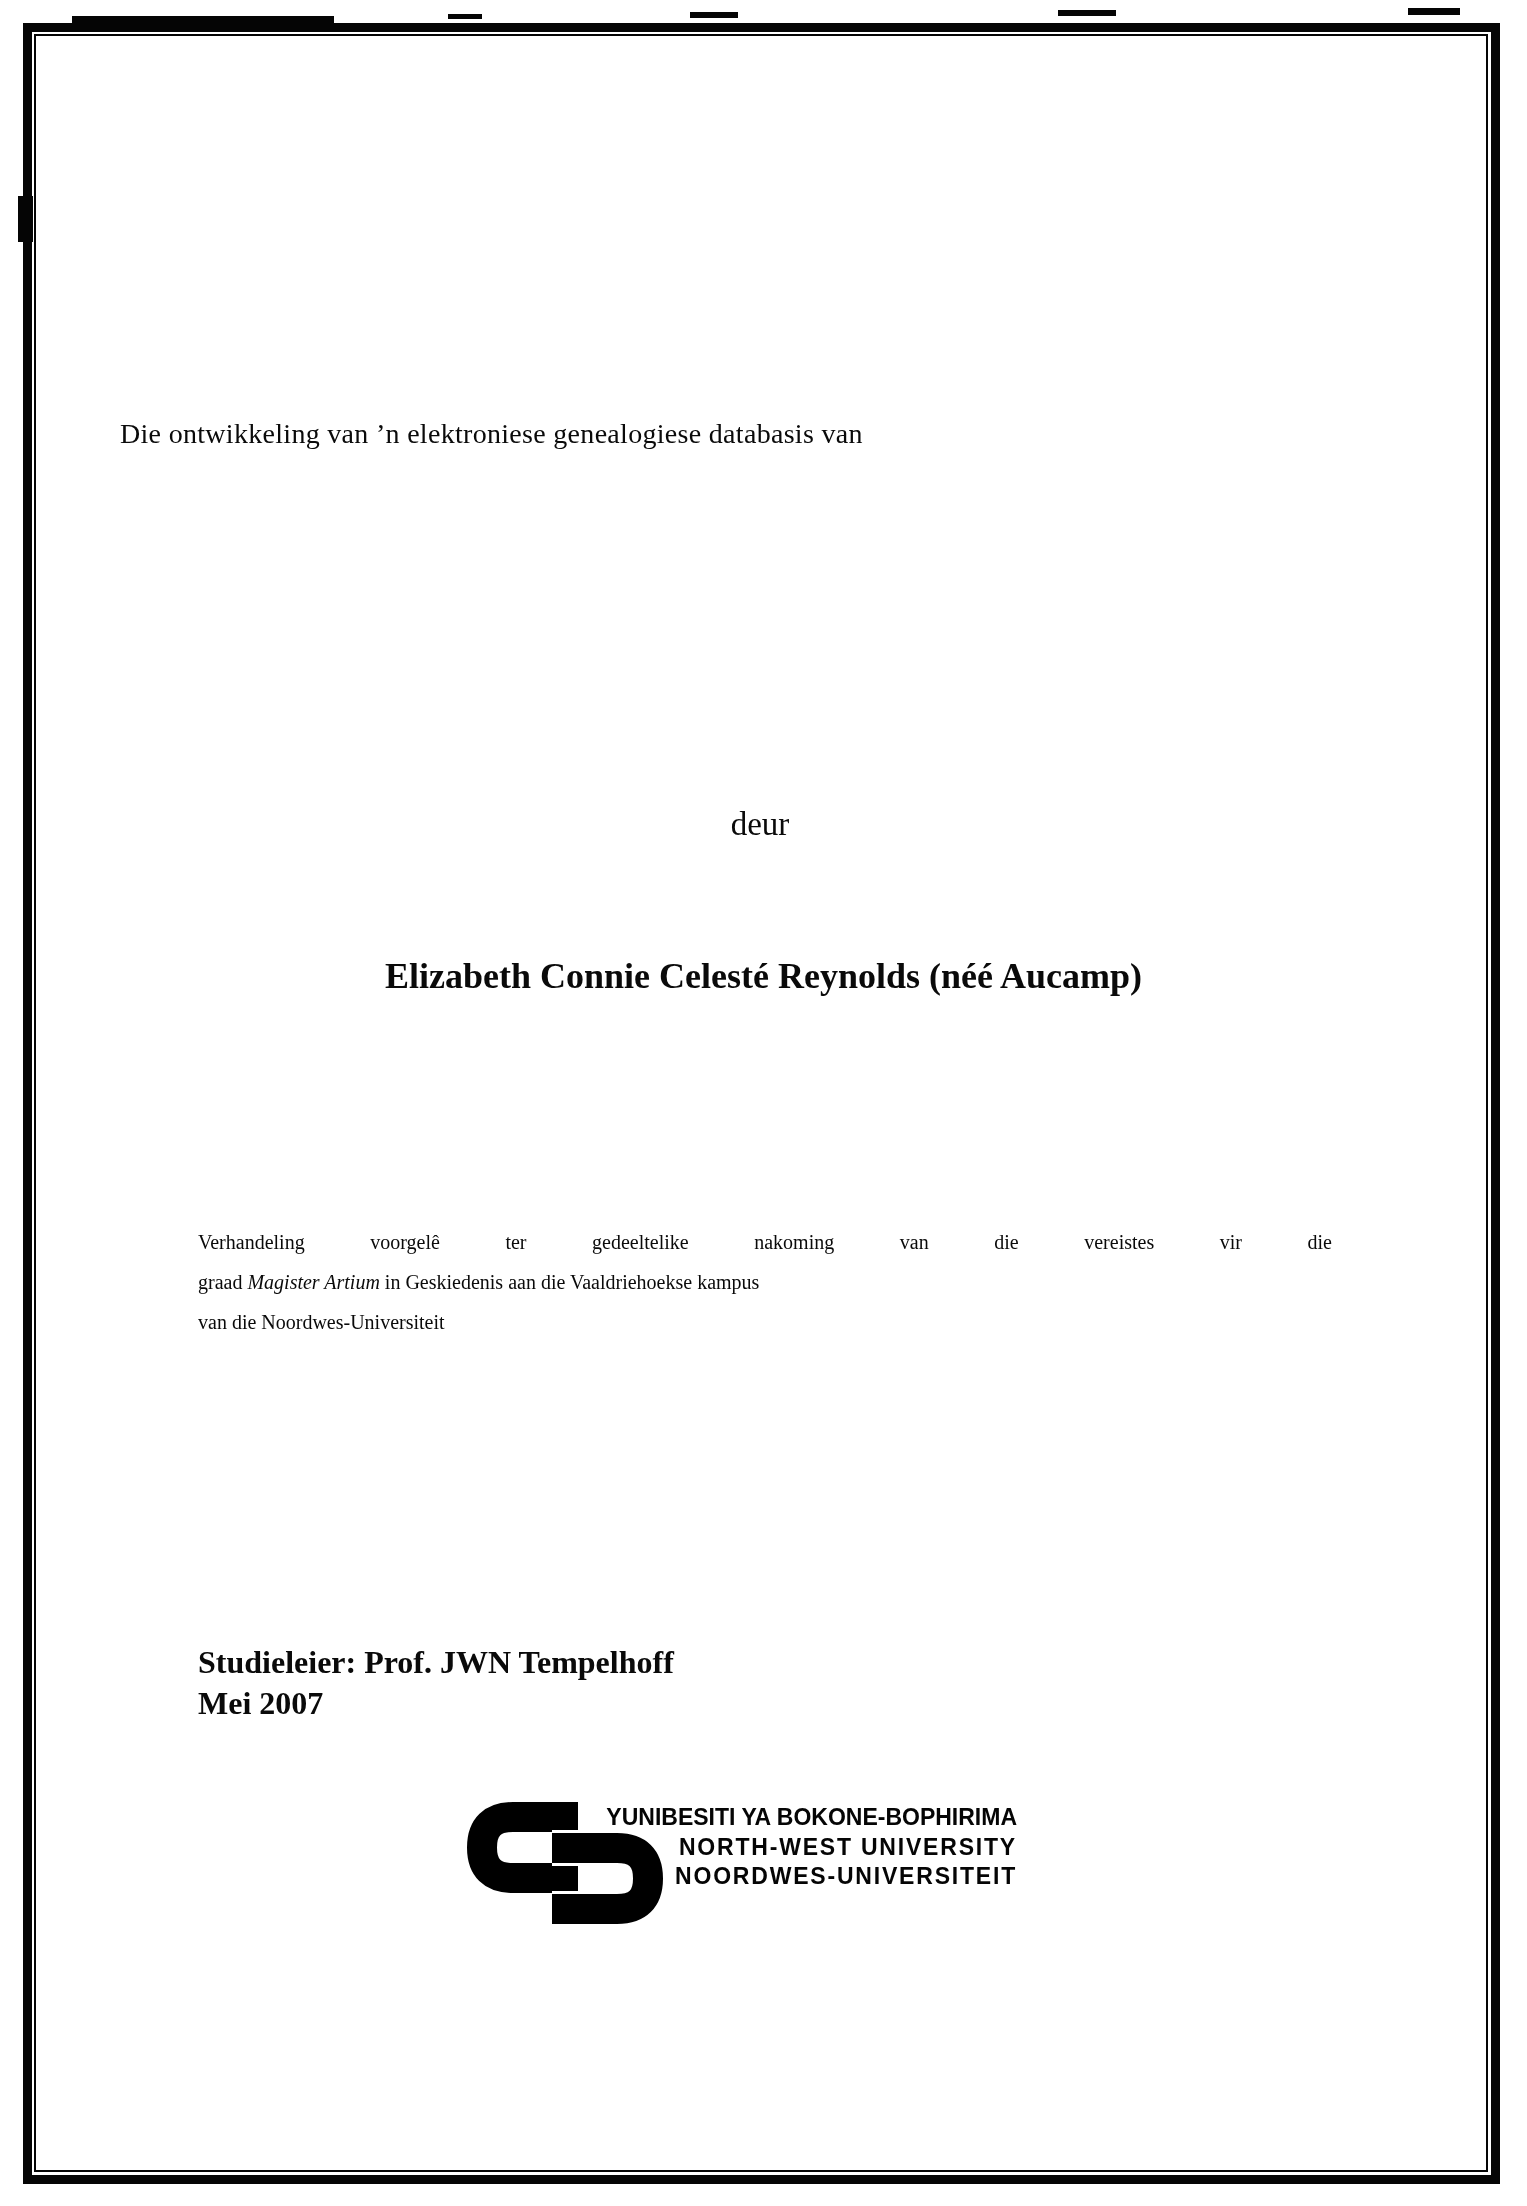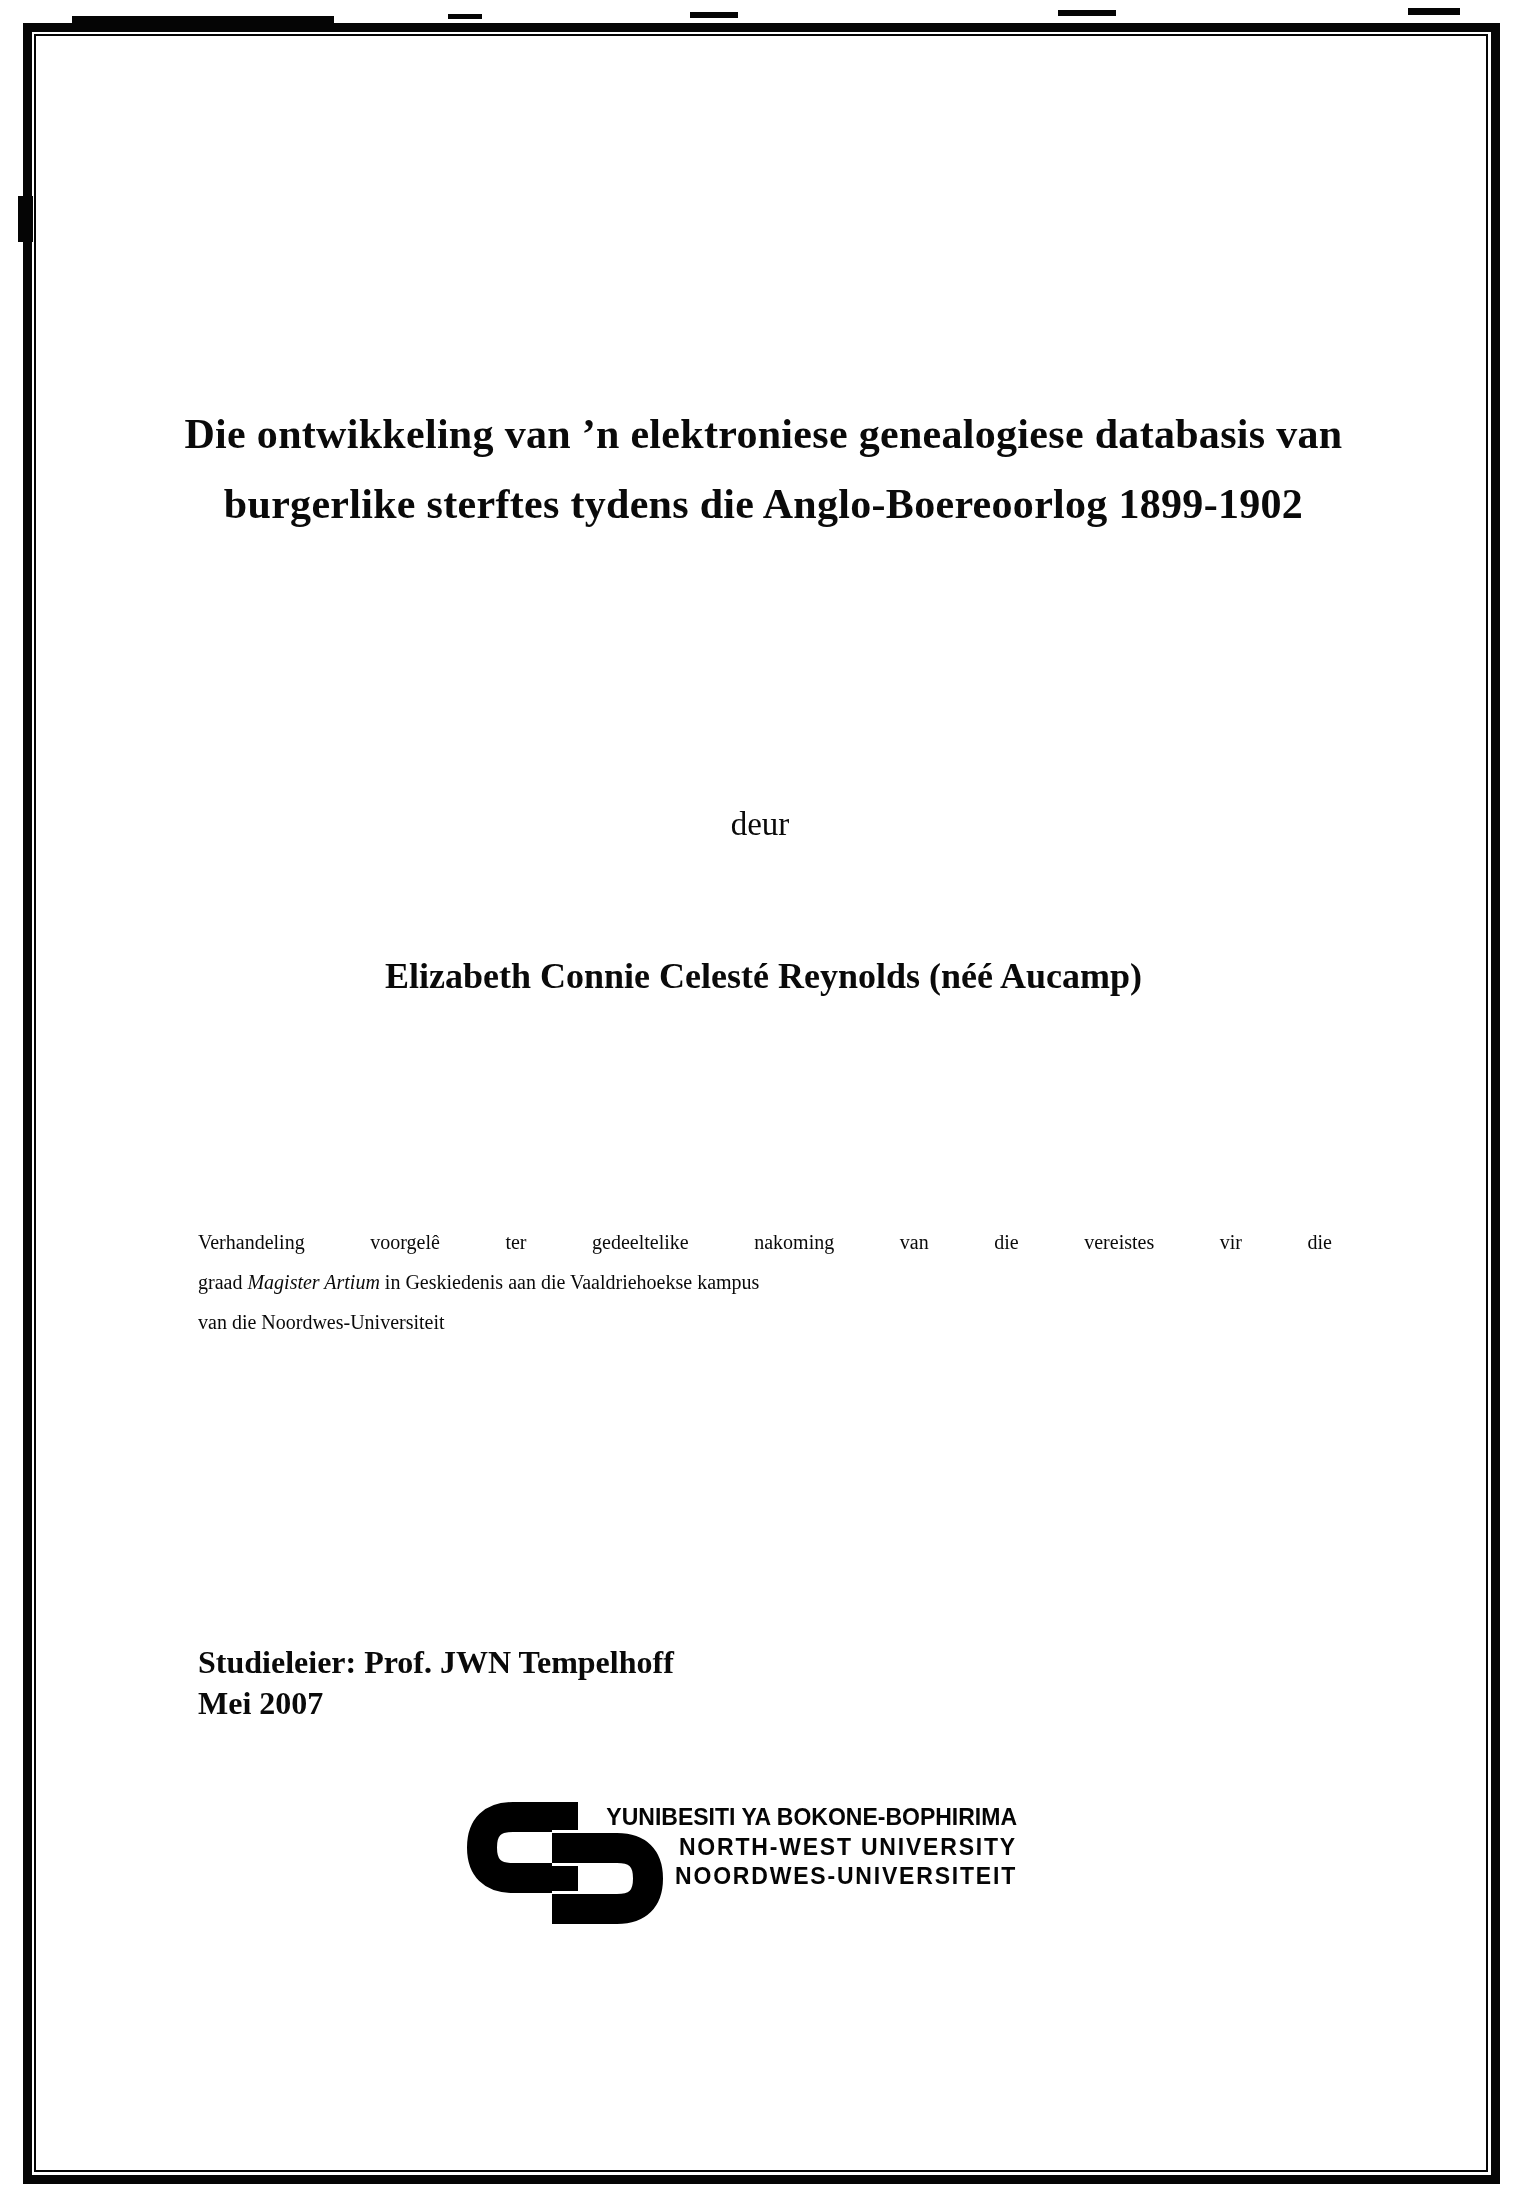--- a/index.html
+++ b/index.html
@@ -29,25 +29,23 @@
   .a1 { left: 72px;  top: 16px; width: 262px; height: 9px; }
   .a2 { left: 448px; top: 14px; width: 34px;  height: 5px; }
   .a3 { left: 690px; top: 12px; width: 48px;  height: 6px; }
   .a4 { left: 1058px; top: 10px; width: 58px; height: 6px; }
   .a5 { left: 1408px; top: 8px;  width: 52px; height: 7px; }
   .a6 { left: 18px; top: 196px; width: 15px; height: 46px; }
 
   .title-block {
     position: absolute;
     left: 120px; right: 120px; top: 399px;
-    text-align: center;
-    font-size: 42px;
+    font-size: 28px;
     line-height: 70px;
     letter-spacing: 0.3px;
-    font-weight: bold;
   }
   .byline-deur {
     position: absolute;
     left: 0; right: 7px; top: 806px;
     text-align: center;
     font-size: 33px;
     line-height: 36px;
   }
   .author-line {
     position: absolute;
@@ -110,21 +108,20 @@
   <div class="artifact a3"></div>
   <div class="artifact a4"></div>
   <div class="artifact a5"></div>
   <div class="artifact a6"></div>
 
   <div class="frame-outer"></div>
   <div class="frame-inner"></div>
 
   <div class="title-block">
     <div>Die ontwikkeling van ’n elektroniese genealogiese databasis van</div>
-    <div>burgerlike sterftes tydens die Anglo-Boereoorlog 1899-1902</div>
   </div>
 
   <div class="byline-deur">deur</div>
 
   <div class="author-line">Elizabeth Connie Celesté Reynolds (néé Aucamp)</div>
 
   <div class="statement">
     <div class="just">Verhandeling voorgelê ter gedeeltelike nakoming van die vereistes vir die</div>
     <div><span>graad </span><span class="it">Magister Artium</span><span> in Geskiedenis aan die Vaaldriehoekse kampus</span></div>
     <div>van die Noordwes-Universiteit</div>

